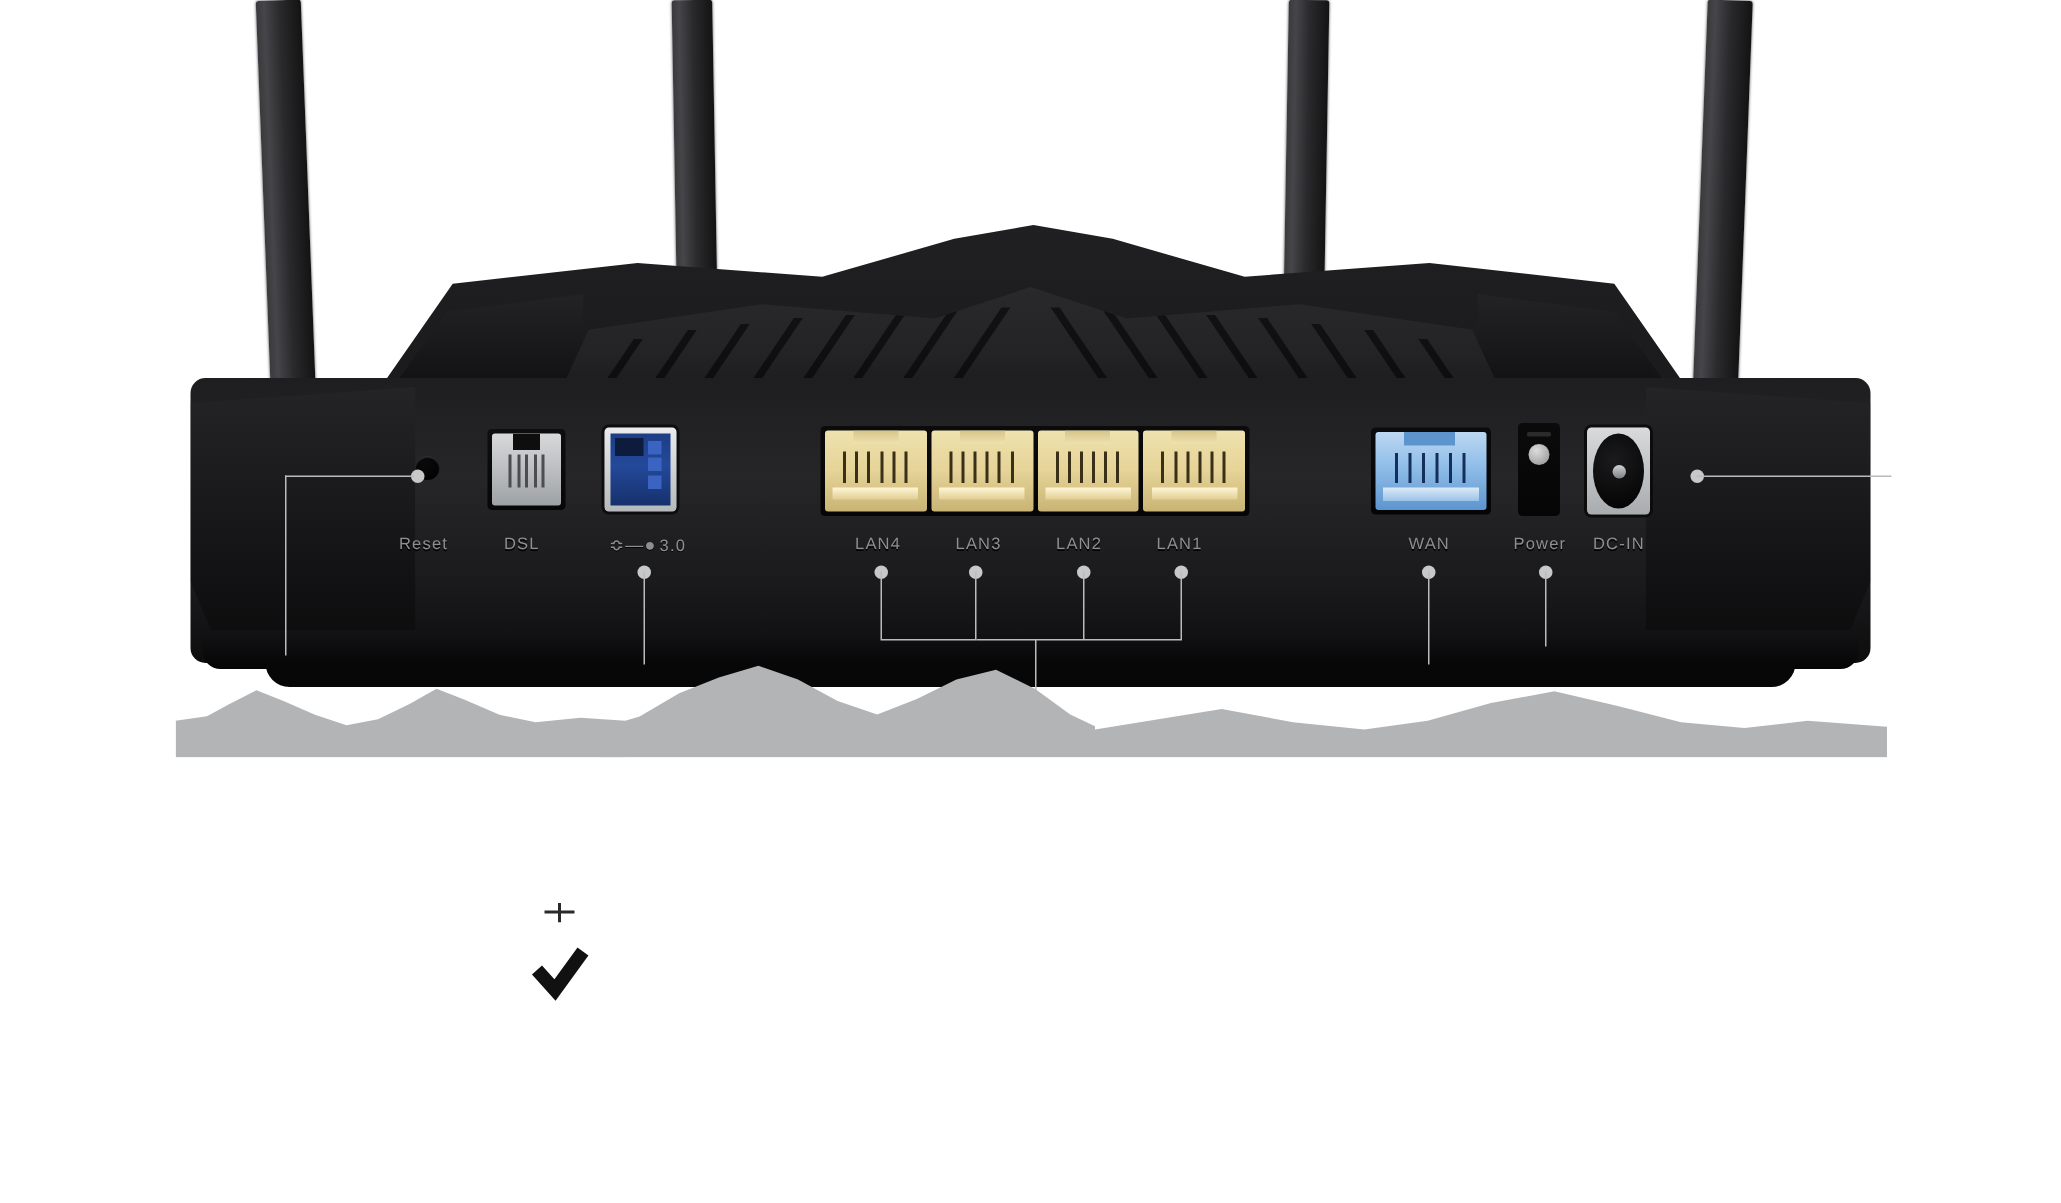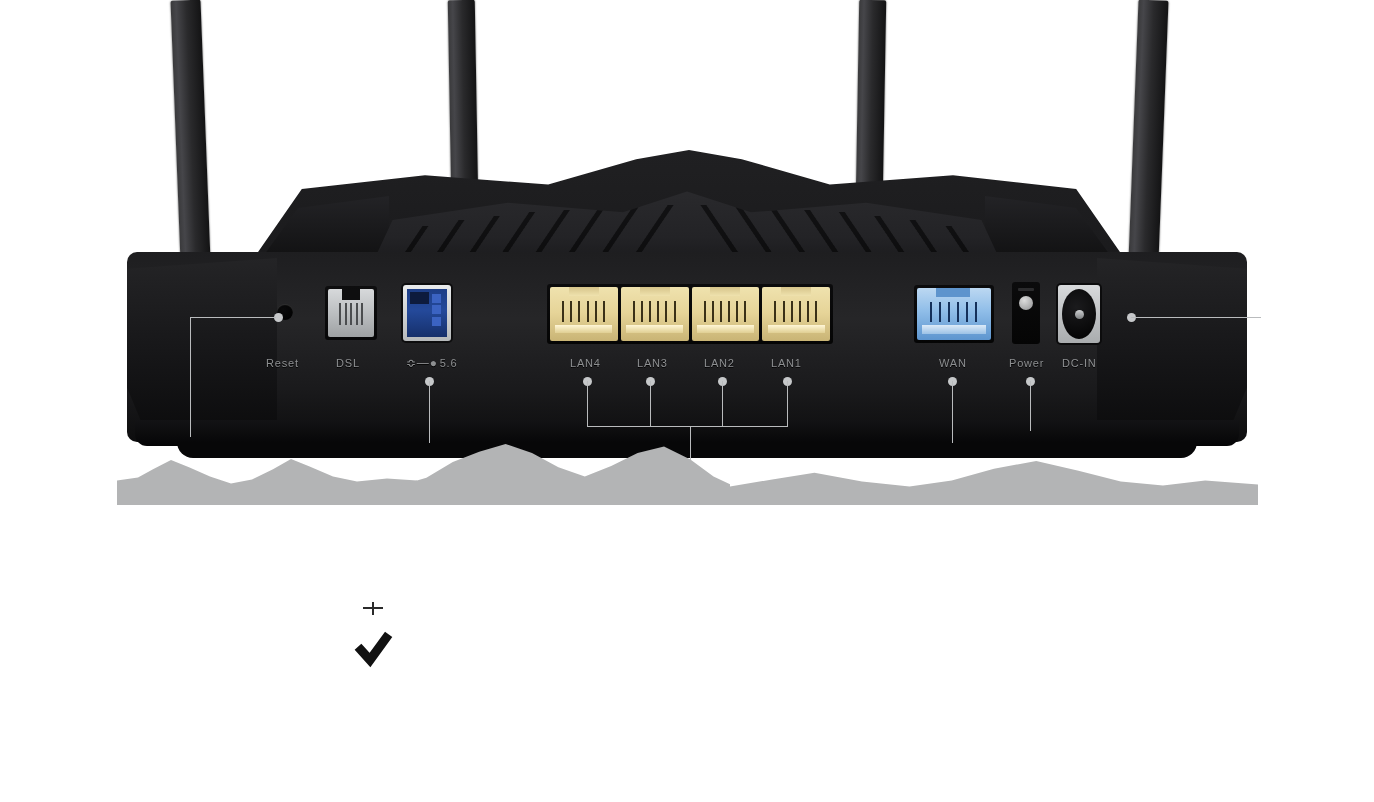--- a/index.html
+++ b/index.html
@@ -272,21 +272,21 @@
           <div class="pinc"></div>
         </div>
     </div>
   </div>
 
   <div class="plabel" style="left:266px;top:357px;">Reset</div>
 
   <div class="plabel" style="left:336px;top:357px;">DSL</div>
 
   <div class="plabel" style="left:406px;top:356px;">
-    <span class="usbg">≎—●</span><span>5.6</span>
+    <span class="usbg">≎—●</span><span>3.0</span>
   </div>
 
   <div class="plabel" style="left:570px;top:357px;">LAN4</div>
   <div class="plabel" style="left:637px;top:357px;">LAN3</div>
   <div class="plabel" style="left:704px;top:357px;">LAN2</div>
   <div class="plabel" style="left:771px;top:357px;">LAN1</div>
 
   <div class="plabel" style="left:939px;top:357px;">WAN</div>
   <div class="plabel" style="left:1009px;top:357px;">Power</div>
   <div class="plabel" style="left:1062px;top:357px;">DC-IN</div>

